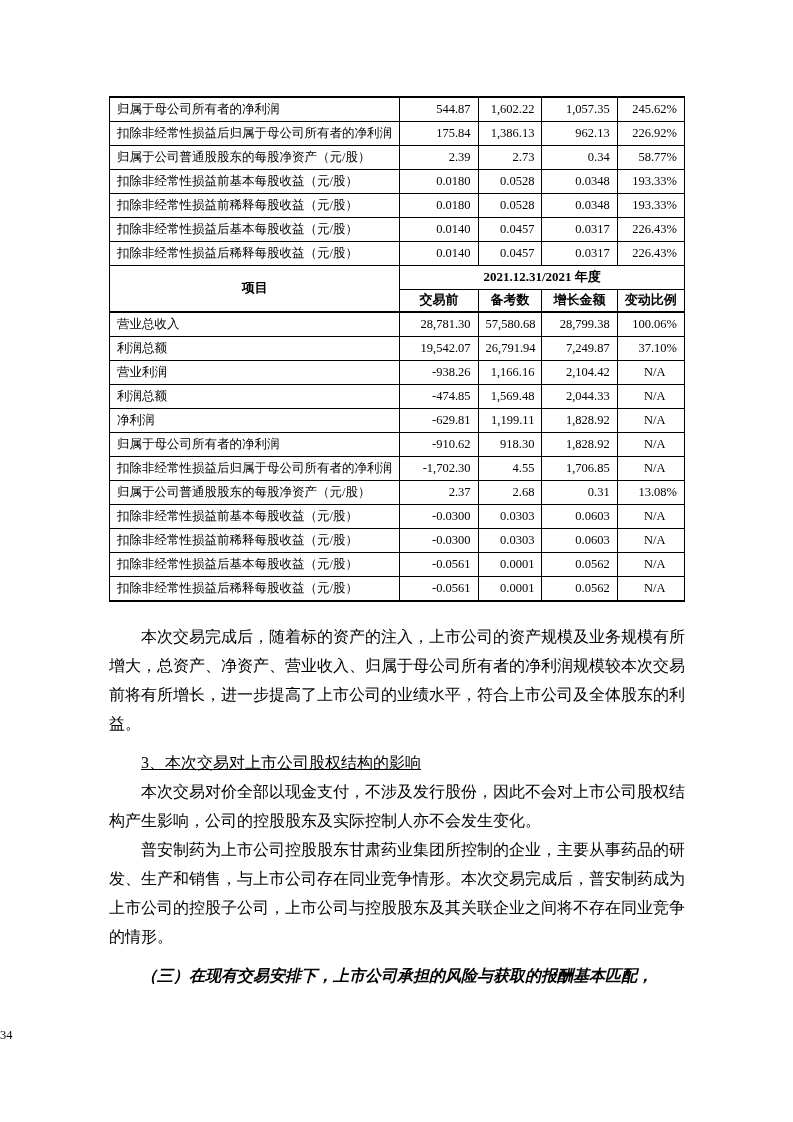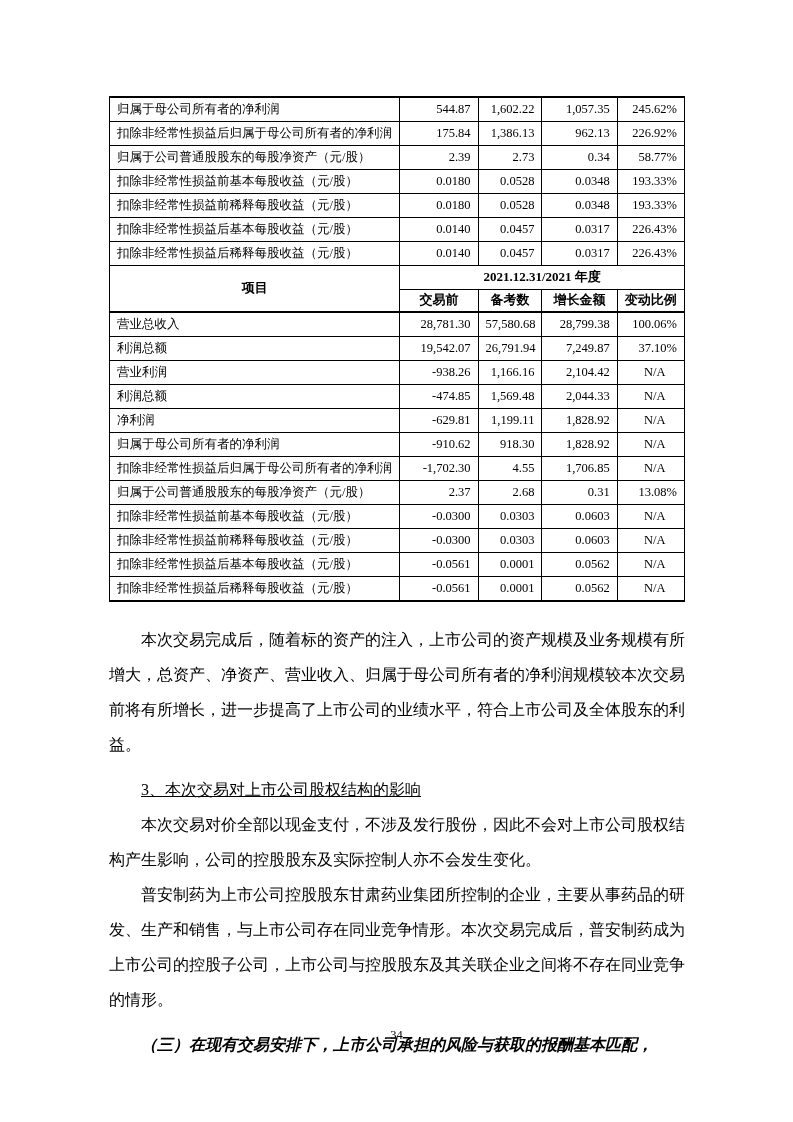--- a/index.html
+++ b/index.html
@@ -37,33 +37,32 @@
     text-align:center;
     font-weight:bold;
     font-size:13px;
     white-space:normal;
   }
   tr.subhdr td { border-bottom:2.5px solid #000; height:15px; }
   td.item-cell { border-bottom:2.5px solid #000; }
 
   .text-block {
     font-size:16px;
-    line-height:35px;
+    line-height:29px;
     margin:0;
     text-indent:32px;
     text-align:justify;
     text-justify:inter-ideograph;
   }
   .first-para { margin-top:20px; }
   .h-plain { margin-top:10px; text-align:left;text-decoration:underline; }
   .h-bold  { margin-top:10px; font-weight:bold; text-align:left;font-style:italic; }
   .pageno {
     position:absolute;
     top:1028px; left:0; width:100%;
-    text-align:center;
     font-size:12.5px;
   }
 </style>
 </head>
 <body>
 
 <div class="page">
   <div class="content">
 
     <table class="fin-table">

